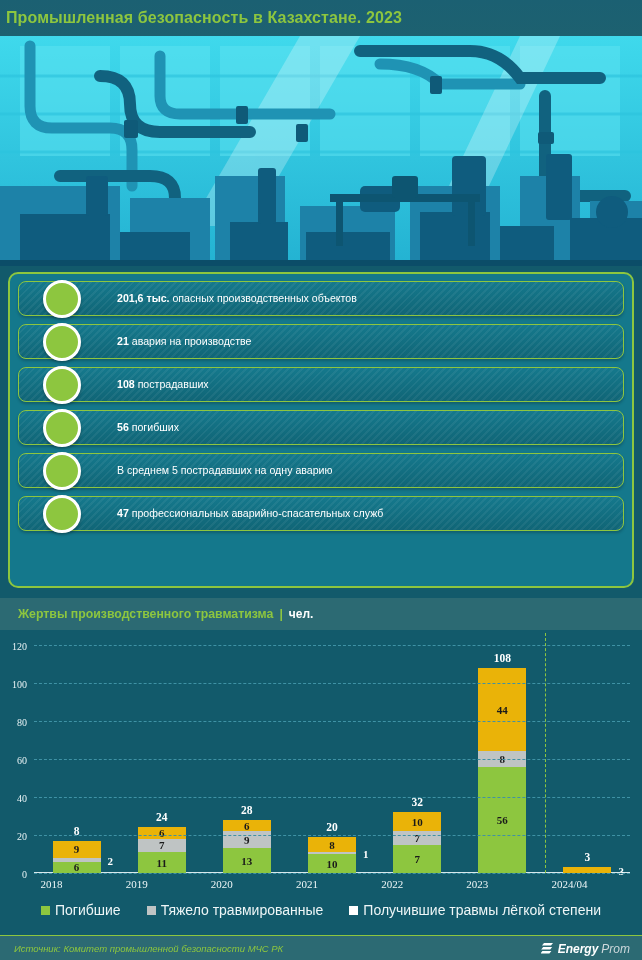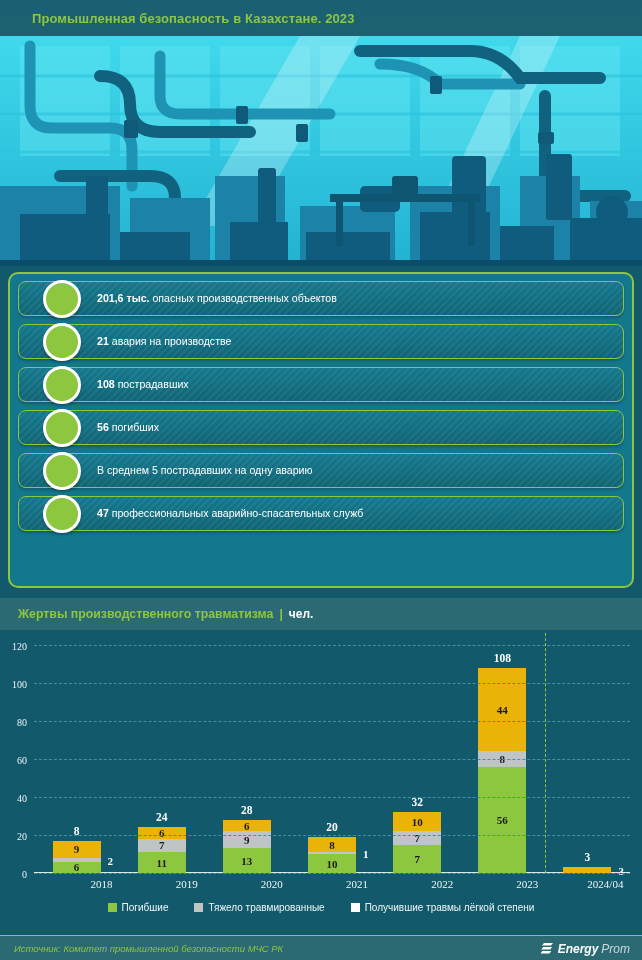--- a/index.html
+++ b/index.html
@@ -25,23 +25,23 @@
   .titlebar {
     position: absolute;
     left: 0; top: 0;
     width: 642px; height: 36px;
     background: linear-gradient(180deg, #1b6072 0%, #1d6170 100%);
     display: flex;
     align-items: center;
   }
   .titlebar .title {
     color: #8dc63f;
-    font-size: 13px;
-    font-weight: bold;
-    padding-left: 32px;
+    font-size: 16px;
+    font-weight: bold;
+    padding-left: 6px;
     letter-spacing: .1px;
   }
 
   
   .hero {
     position: absolute;
     left: 0; top: 36px;
     width: 642px; height: 230px;
     overflow: hidden;
     background: #2ec9e0;
@@ -69,20 +69,21 @@
     background:
       repeating-linear-gradient(135deg,
         rgba(255,255,255,0.055) 0px,
         rgba(255,255,255,0.055) 2px,
         rgba(255,255,255,0.0) 2px,
         rgba(255,255,255,0.0) 5px),
       linear-gradient(180deg, #15798d 0%, #106576 100%);
     box-shadow: 0 2px 3px rgba(0,0,0,0.22);
     display: flex;
     align-items: center;
+    padding-left: 20px;
   }
   .pill:last-child { margin-bottom: 0; }
   .pill .dot {
     position: absolute;
     left: 24px;
     top: 50%;
     transform: translateY(-50%);
     width: 38px; height: 38px;
     border-radius: 50%;
     background: #8dc63f;
@@ -221,39 +222,39 @@
   .xlabels {
     position: absolute;
     left: 34px;
     top: 248px;
     width: 596px;
     height: 18px;
   }
   .xlab {
     position: absolute;
     width: 72px;
-    text-align: right;
+    text-align: left;
     color: #eef6f7;
     font-size: 11px;
     font-family: "Liberation Serif", serif;
   }
 
   .legend {
     position: absolute;
     left: 0;
     top: 272px;
     width: 642px;
     display: flex;
     justify-content: center;
     gap: 26px;
     align-items: center;
   }
   .lgitem { display: flex; align-items: center; gap: 5px; }
   .lgbox { width: 9px; height: 9px; display: inline-block; }
-  .lgtext { color: #eef6f7; font-size: 10px; }
+  .lgtext { color: #eef6f7; font-size: 14px; }
 
   
   .footer {
     position: absolute;
     left: 0; top: 935px;
     width: 642px; height: 25px;
     background: #2c6a73;
     border-top: 1px solid #8dc63f;
     display: flex;
     align-items: center;

